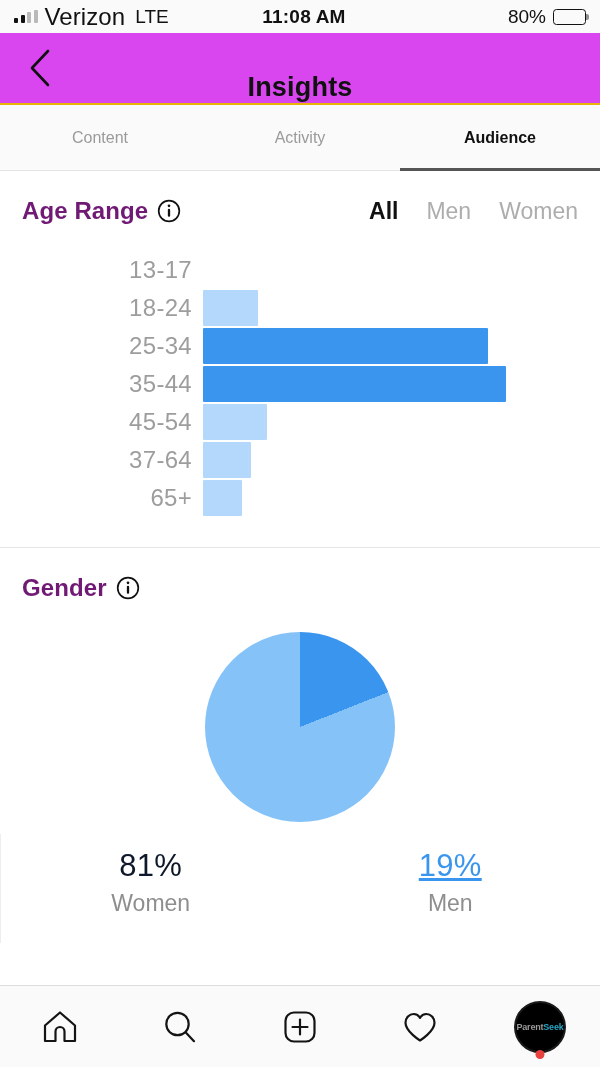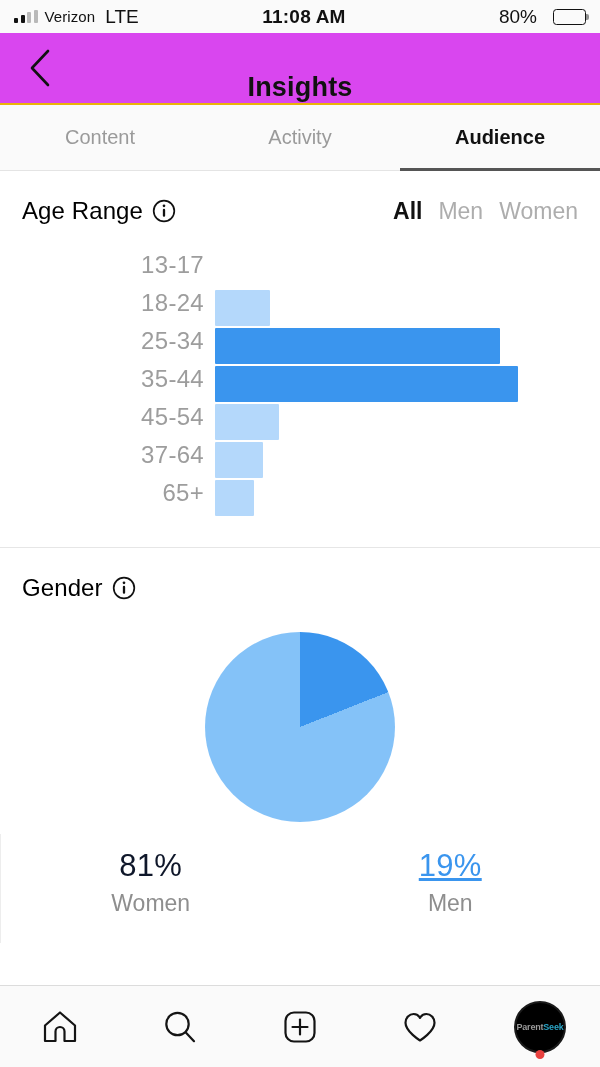--- a/index.html
+++ b/index.html
@@ -17,28 +17,28 @@
     display:flex; align-items:center; position:relative;
     padding:0 14px;
   }
   .sb-left{ display:flex; align-items:center; gap:7px; }
   .signal{ display:flex; align-items:flex-end; gap:2.5px; height:13px; }
   .signal i{ display:block; width:4px; background:#111; border-radius:1px; }
   .signal i.b1{ height:5px; }
   .signal i.b2{ height:8px; }
   .signal i.b3{ height:11px; background:#b9b9b9; }
   .signal i.b4{ height:13px; background:#b9b9b9; }
-  .carrier{ font-size:15px; color:#111; letter-spacing:.1px; }
+  .carrier{ font-size:24px; color:#111; letter-spacing:.1px; }
   .netmode{ font-size:19px; color:#111; margin-left:3px; }
   .sb-time{
     position:absolute; left:8px; right:0; text-align:center;
     font-size:19px; font-weight:bold; color:#111; letter-spacing:.2px;
     pointer-events:none;
   }
-  .sb-right{ margin-left:auto; display:flex; align-items:center; gap:16px; }
+  .sb-right{ margin-left:auto; display:flex; align-items:center; gap:7px; }
   .batt-pct{ font-size:19px; color:#111; }
   .battery{ position:relative; width:33px; height:16px;
     border:1.6px solid #111; border-radius:3.5px; padding:1.6px; }
   .battery .fill{ height:100%; background:#111; border-radius:1.4px; }
   .battery:after{ content:""; position:absolute; right:-4.4px; top:4.6px;
     width:3px; height:6px; background:#111; border-radius:0 2px 2px 0; opacity:.45; }
 
   
   .navbar{
     height:72px; background:#d946ef; position:relative;
@@ -46,38 +46,38 @@
   }
   .back-btn{ position:absolute; left:18px; top:50%; transform:translateY(-50%);
     width:44px; height:44px; display:flex; align-items:center; justify-content:center;
     cursor:pointer; }
   .nav-title{ width:100%; text-align:center; font-size:27px; font-weight:bold;
     color:#111; letter-spacing:.2px; }
 
   
   .tabs{ display:flex; height:66px; background:#fafafa; border-bottom:1px solid #e4e4e4; }
   .tab{ flex:1; display:flex; align-items:center; justify-content:center;
-    font-size:20px; color:#9a9a9a; position:relative; cursor:pointer; }
+    font-size:16px; color:#9a9a9a; position:relative; cursor:pointer; }
   .tab.active{ color:#111; font-weight:bold;justify-content:center; }
   .tab.active:after{ content:""; position:absolute; left:0; right:0; bottom:-1px;
     height:3px; background:#555; }
 
   
   .section{ background:#fff; }
   .section-head{ display:flex; align-items:center; padding:26px 22px 0 22px; }
-  .section-title{ font-size:24px; font-weight:normal; color:#000000; letter-spacing:.1px; }
+  .section-title{ font-size:24px; font-weight:bold; color:#701a75; letter-spacing:.1px; }
   .info-icon{ width:24px; height:24px; margin-left:9px; display:inline-flex;
     align-items:center; justify-content:center; cursor:pointer; }
-  .filters{ margin-left:auto; display:flex; align-items:center; gap:16px; }
+  .filters{ margin-left:auto; display:flex; align-items:center; gap:28px; }
   .filter{ font-size:23px; color:#adadad; cursor:pointer; }
   .filter.active{ color:#111; font-weight:bold; }
 
   
   .barchart{ padding:26px 0 30px 0; }
-  .bar-row{ display:flex; height:38px;margin-left:12px; }
+  .bar-row{ display:flex; align-items:center; height:38px; }
   .bar-label{ width:203px; text-align:right; padding-right:11px;
     font-size:24px; color:#9d9d9d; letter-spacing:.3px; }
   .bar-track{ flex:1; height:38px; position:relative; }
   .bar-fill{ position:absolute; left:0; top:1px; bottom:1px; border-radius:1px; }
 
   .divider{ height:1px; background:#e6e6e6; width:100%; }
 
   
   .pie-wrap{ display:flex; justify-content:center; padding:30px 0 12px 0; }
   .pie{ width:190px; height:190px; border-radius:50%; }

